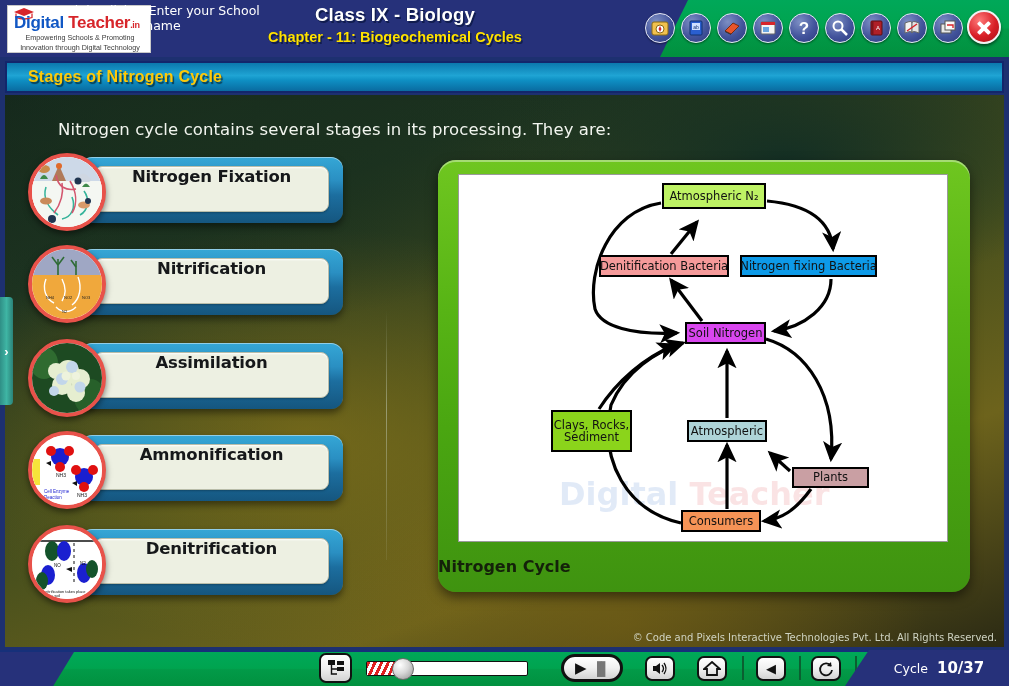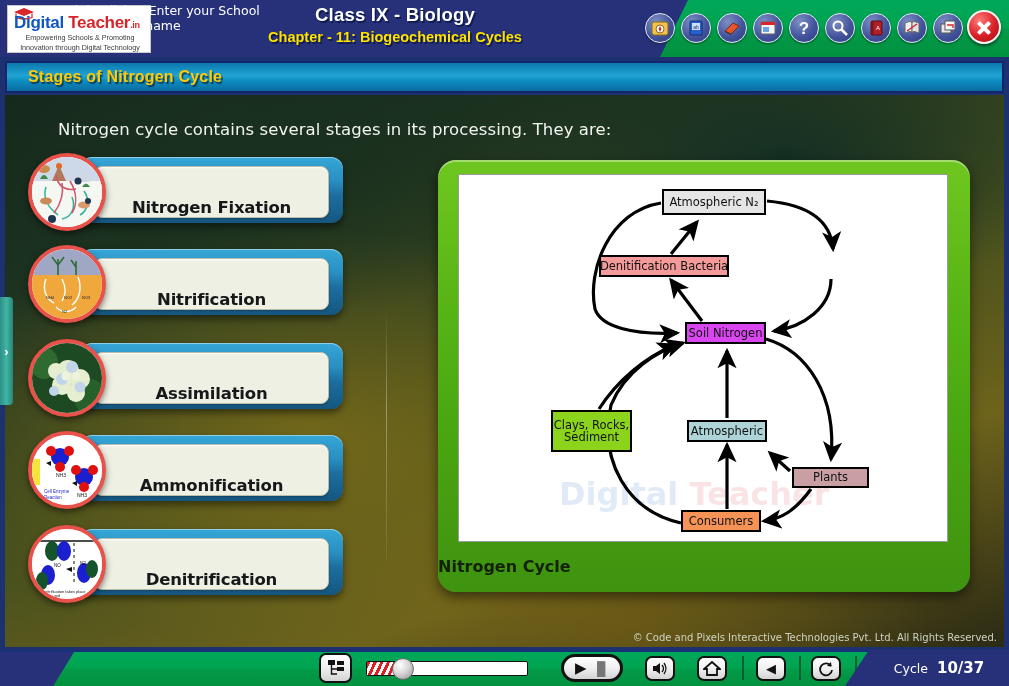--- a/index.html
+++ b/index.html
@@ -83,24 +83,24 @@
   .expander-chev { font-size: 13px; color: #ffffff; font-weight: bold; line-height:1; }
 
   
   .stage-list { position:absolute; left: 0px; top: 0px; }
   .stage-row { position:absolute; left: 28px; width: 315px; height: 74px; }
   .stage-pill { position:absolute; left: 52px; top: 4px; width: 263px; height: 66px;
     border-radius: 12px;
     background: linear-gradient(to bottom, #35a7d6 0%, #2a8fc2 36%, #1c6e9f 58%, #15567f 100%);
     box-shadow: 0 4px 7px rgba(0,0,0,.45), inset 0 1px 0 rgba(255,255,255,.45);
     cursor: pointer; }
-  .stage-inner { position:absolute; left: 14px; top: 9px; width: 235px; height: 52px;
+  .stage-inner { position:absolute; left: 14px; top: 9px; width: 235px; height: 46px;
     border-radius: 8px; background: #edf0e2; border: 1px solid #b9bda9;
     box-shadow: inset 0 1px 2px rgba(255,255,255,.95), 0 1px 2px rgba(0,0,0,.25);
-    display:flex; align-items:flex-end; justify-content:center; }
+    display:flex; align-items:flex-start; justify-content:center; }
   .stage-label { font-size: 16.5px; font-weight: bold; color: #16181a;
     font-family: "DejaVu Sans", sans-serif; letter-spacing: -.2px; }
   .stage-thumb { position:absolute; left: 0px; top: 0px; width: 78px; height: 78px;
     border-radius: 50%; border: 4px solid #e8524a; overflow:hidden; background: #fff;
     box-shadow: 0 3px 6px rgba(0,0,0,.5); cursor: pointer; }
   .thumb-art { position:absolute; inset:0; }
 
   
   .diagram-panel { position:absolute; left: 438px; top: 160px; width: 532px; height: 432px;
     border-radius: 18px;
@@ -453,25 +453,28 @@
           <path d="M307,164 C348,176 378,220 372,284"></path>
 
           <path d="M331,296 L311,278"></path>
 
           <path d="M352,314 C336,336 322,344 305,346"></path>
 
           <path d="M268,334 L268,270"></path>
         </g>
       </svg>
 
-      <div class="node" style="left:203px;top:14px;width:104px;height:26px;background:#e5e5e5;">
+      <div class="node" style="left:203px;top:8px;width:104px;height:26px;background:#bef264;">
         <span>Atmospheric N₂</span>
       </div>
       <div class="node" style="left:140px;top:80px;width:130px;height:22px;background:#f59a9a;">
         <span>Denitification Bacteria</span>
+      </div>
+      <div class="node" style="left:281px;top:80px;width:137px;height:22px;background:#0d9ae8;">
+        <span>Nitrogen fixing Bacteria</span>
       </div>
       <div class="node" style="left:226px;top:147px;width:81px;height:22px;background:#d946ef;">
         <span>Soil Nitrogen</span>
       </div>
       <div class="node" style="left:92px;top:235px;width:81px;height:42px;background:#8bd41b;white-space:normal;">
         <span>Clays, Rocks,
 Sediment</span>
       </div>
       <div class="node" style="left:228px;top:245px;width:80px;height:22px;background:#aed4d8;">
         <span>Atmospheric</span>

